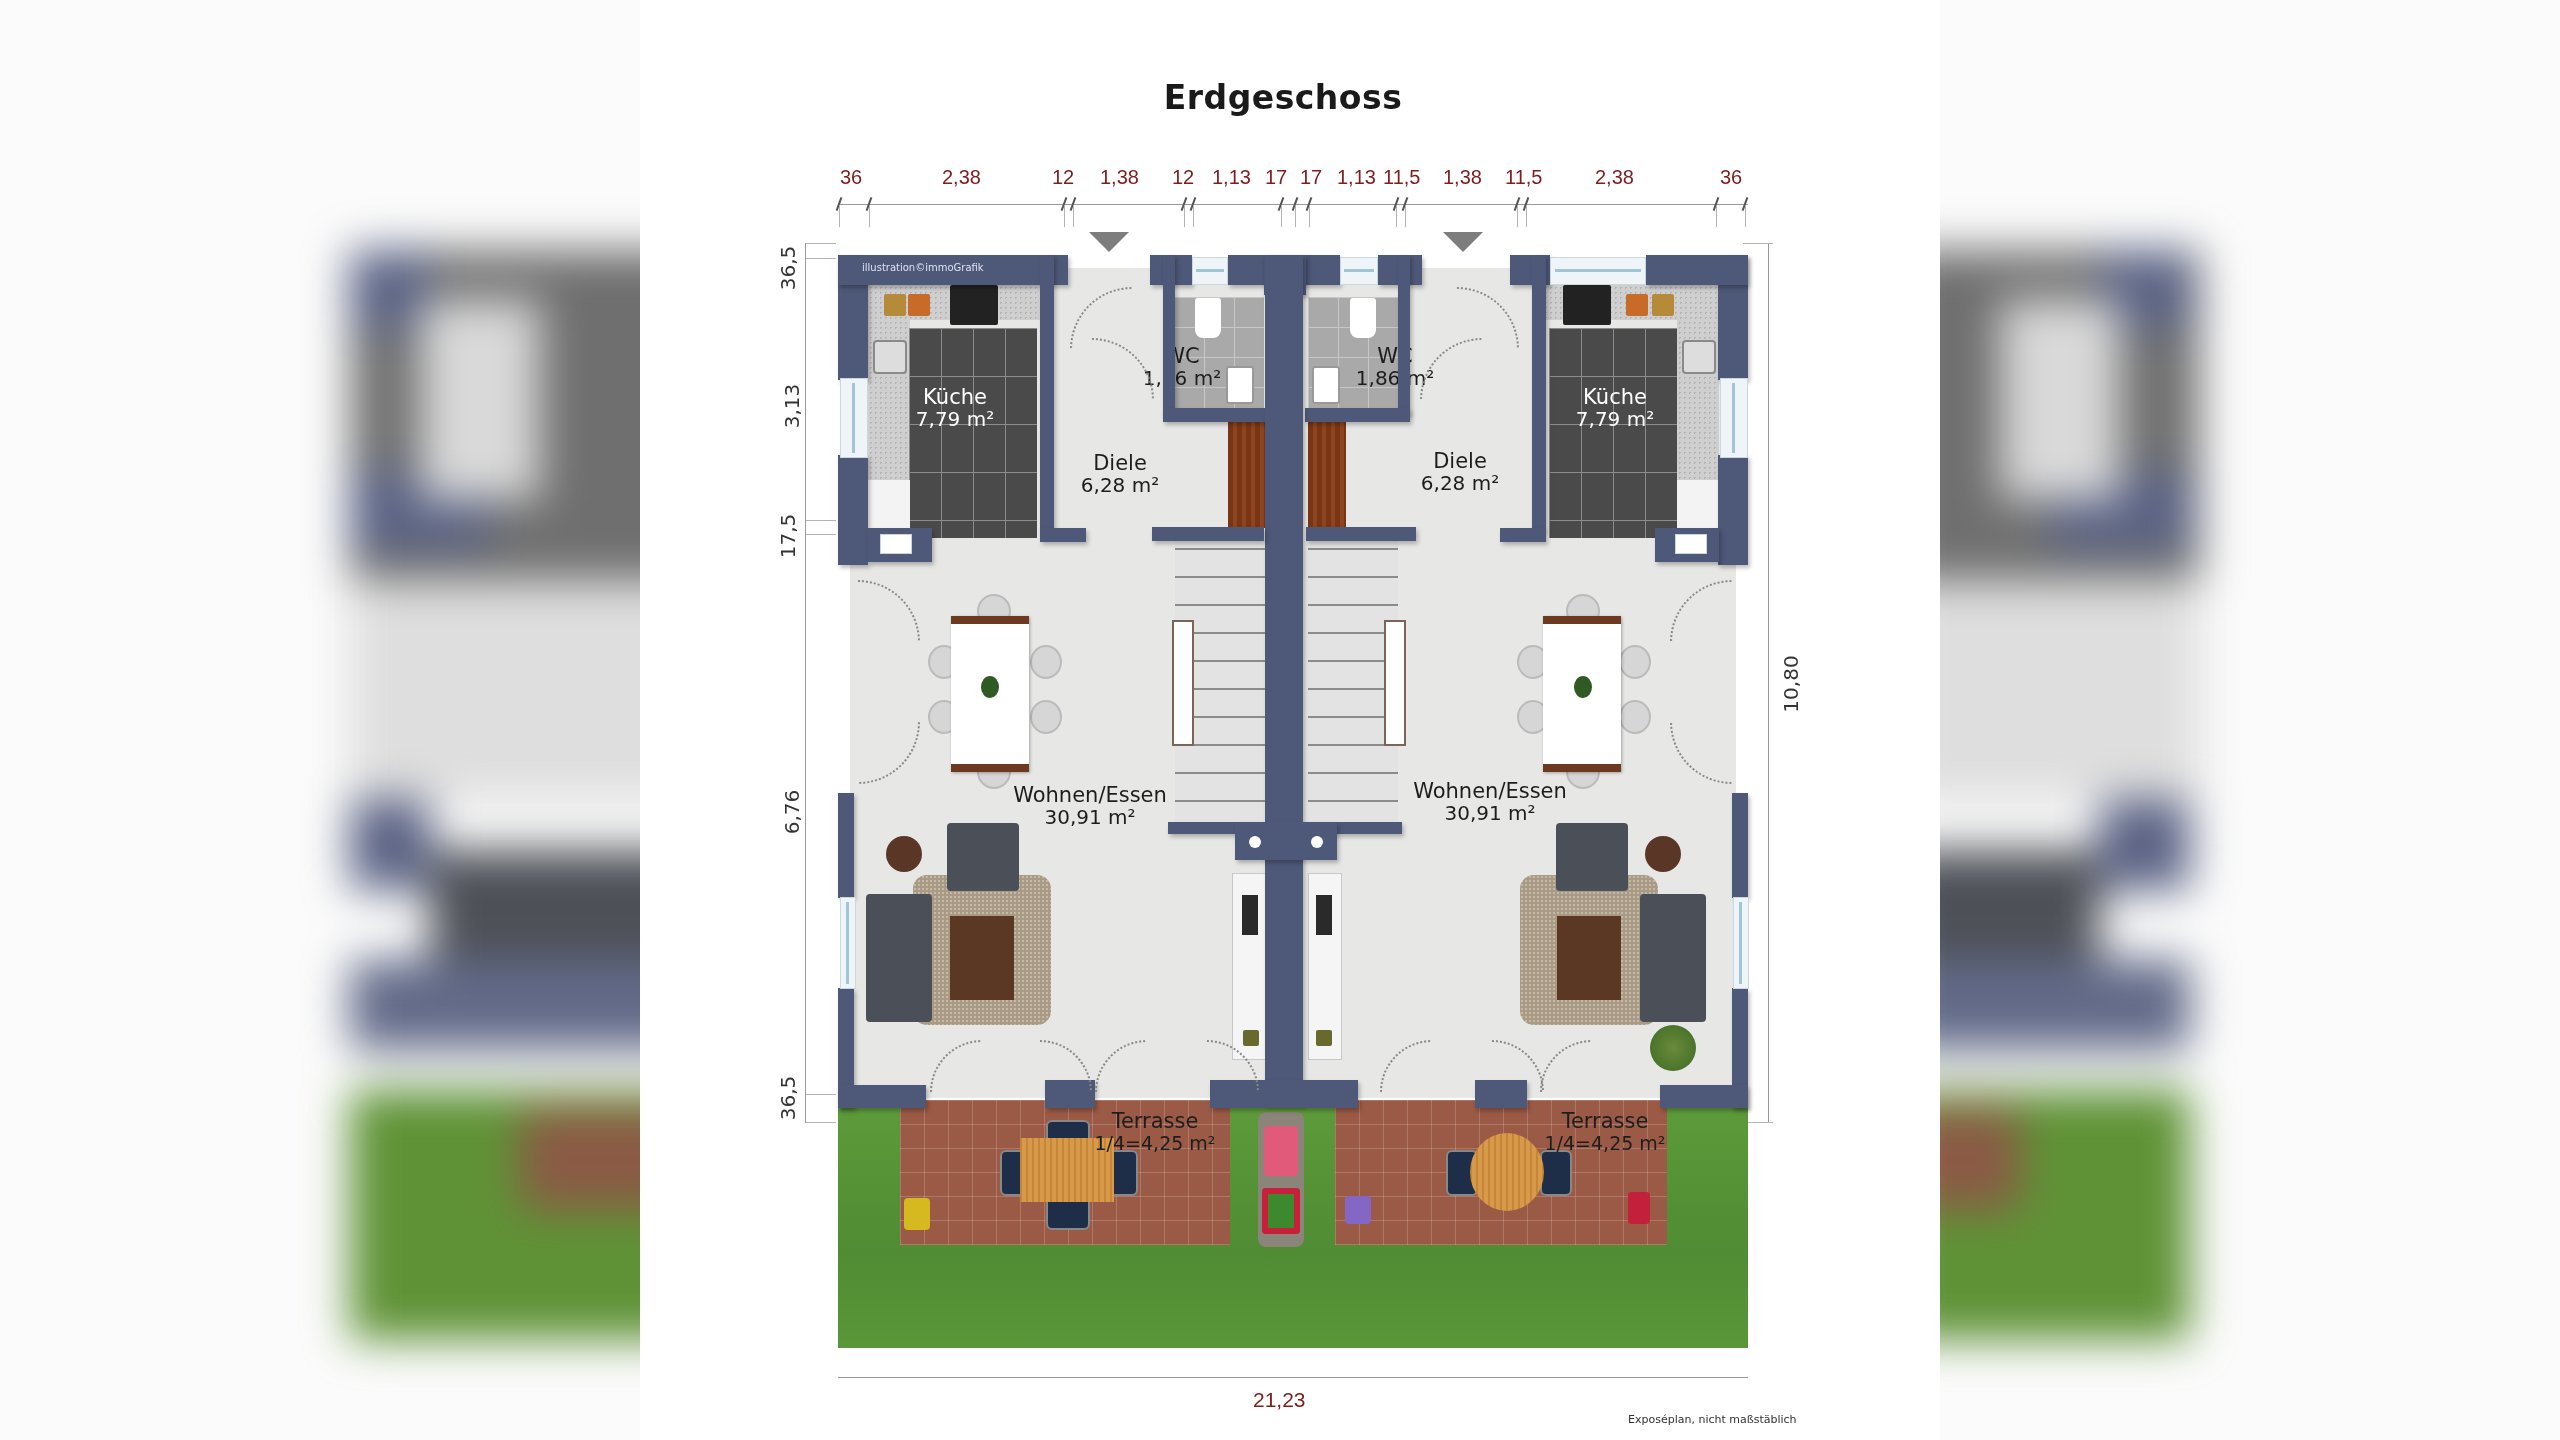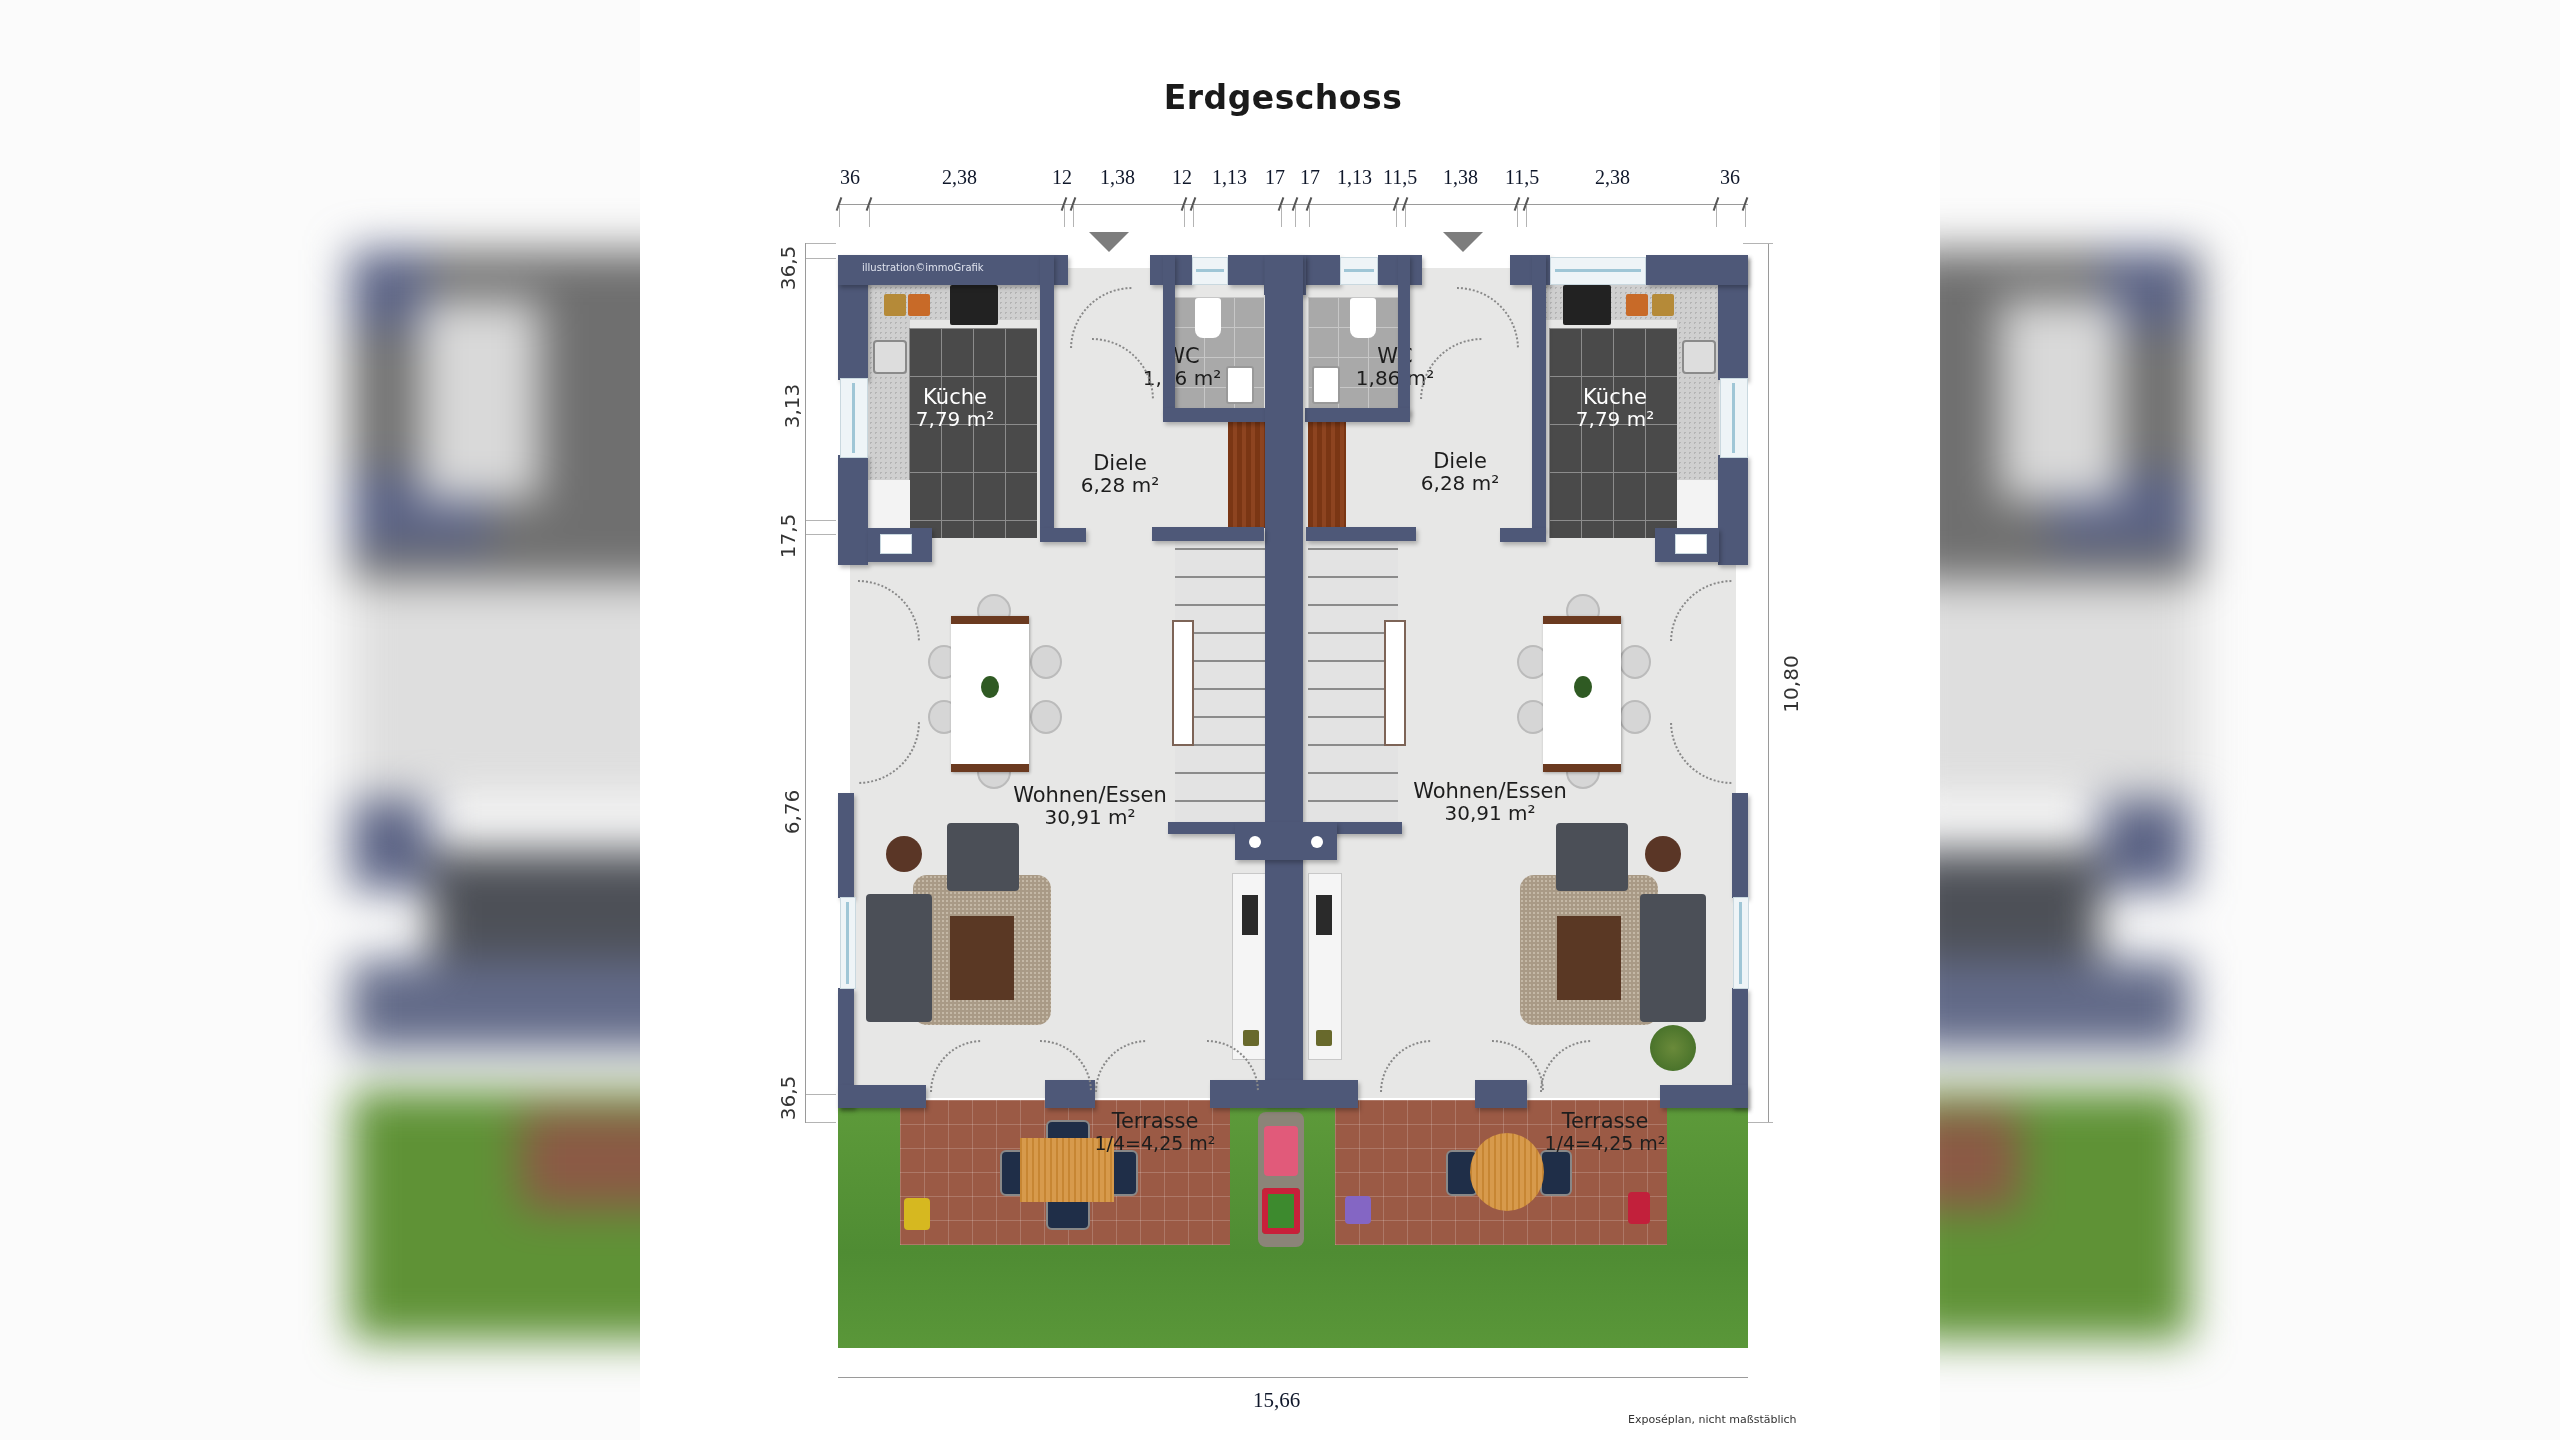--- a/index.html
+++ b/index.html
@@ -5,21 +5,21 @@
   html,body{margin:0;padding:0;}
   body{width:2560px;height:1440px;position:relative;overflow:hidden;background:#fbfbfb;font-family:"DejaVu Sans","Liberation Sans",sans-serif;}
   
   .backdrop{position:absolute;top:0;height:1440px;width:700px;overflow:hidden;}
   .backdrop .blurwrap{position:absolute;inset:0;filter:blur(22px);}
   .bd-block{position:absolute;}
   
   .card{position:absolute;left:640px;top:0;width:1300px;height:1440px;background:#ffffff;}
   .title{position:absolute;left:0;width:2566px;top:78px;text-align:center;font-size:33px;font-weight:bold;color:#1a1a1a;letter-spacing:0.5px;}
   
-  .dimtxt{position:absolute;font-family:Liberation Serif, serif;font-size:20px;color:#0f172a;white-space:nowrap;}
+  .dimtxt{position:absolute;font-family:Liberation Sans, sans-serif;font-size:20px;color:#7f1d1d;white-space:nowrap;}
   .dimline{position:absolute;background:#9a9a9a;}
   .tick{position:absolute;width:2px;height:14px;background:#555;transform:rotate(20deg);}
   .ext{position:absolute;background:#b4b4b4;width:1px;}
   .vtxt{position:absolute;font-size:20px;color:#333;transform:rotate(-90deg);transform-origin:center;white-space:nowrap;}
   
   .wall{position:absolute;background:#4e5878;box-shadow:2px 3px 4px rgba(0,0,0,.25);}
   .floor{position:absolute;background:#e7e7e6;}
   .tile{position:absolute;background-color:#4a4a4a;
         background-image:linear-gradient(#8c8c8c 1px,transparent 1px),linear-gradient(90deg,#8c8c8c 1px,transparent 1px);
         background-size:32px 48px,32px 48px;}
@@ -154,21 +154,21 @@
 
 <div>
   <div class="dimline" style="left:1768px;top:243px;width:1px;height:880px;"></div>
   <div class="ext" style="left:1743px;top:243px;width:30px;height:1px;"></div>
   <div class="ext" style="left:1743px;top:1122px;width:30px;height:1px;"></div>
   <span class="vtxt" style="left:1762px;top:672px;">10,80</span>
 </div>
 
 <div>
   <div class="dimline" style="left:838px;top:1377px;width:910px;height:1px;"></div>
-  <span class="dimtxt" style="left:1253px;top:1388px;font-size:21px;">15,66</span>
+  <span class="dimtxt" style="left:1253px;top:1388px;font-size:21px;">21,23</span>
 </div>
 <div class="note" style="left:1628px;top:1413px;">Exposéplan, nicht maßstäblich</div>
 
 <div>
 
   <div class="floor" style="left:850px;top:268px;width:886px;height:830px;"></div>
 
   <div class="grass" style="left:838px;top:1108px;width:910px;height:240px;"></div>
   <div class="terrace" style="left:900px;top:1100px;width:330px;height:145px;"></div>
   <div class="terrace" style="left:1335px;top:1100px;width:332px;height:145px;"></div>

